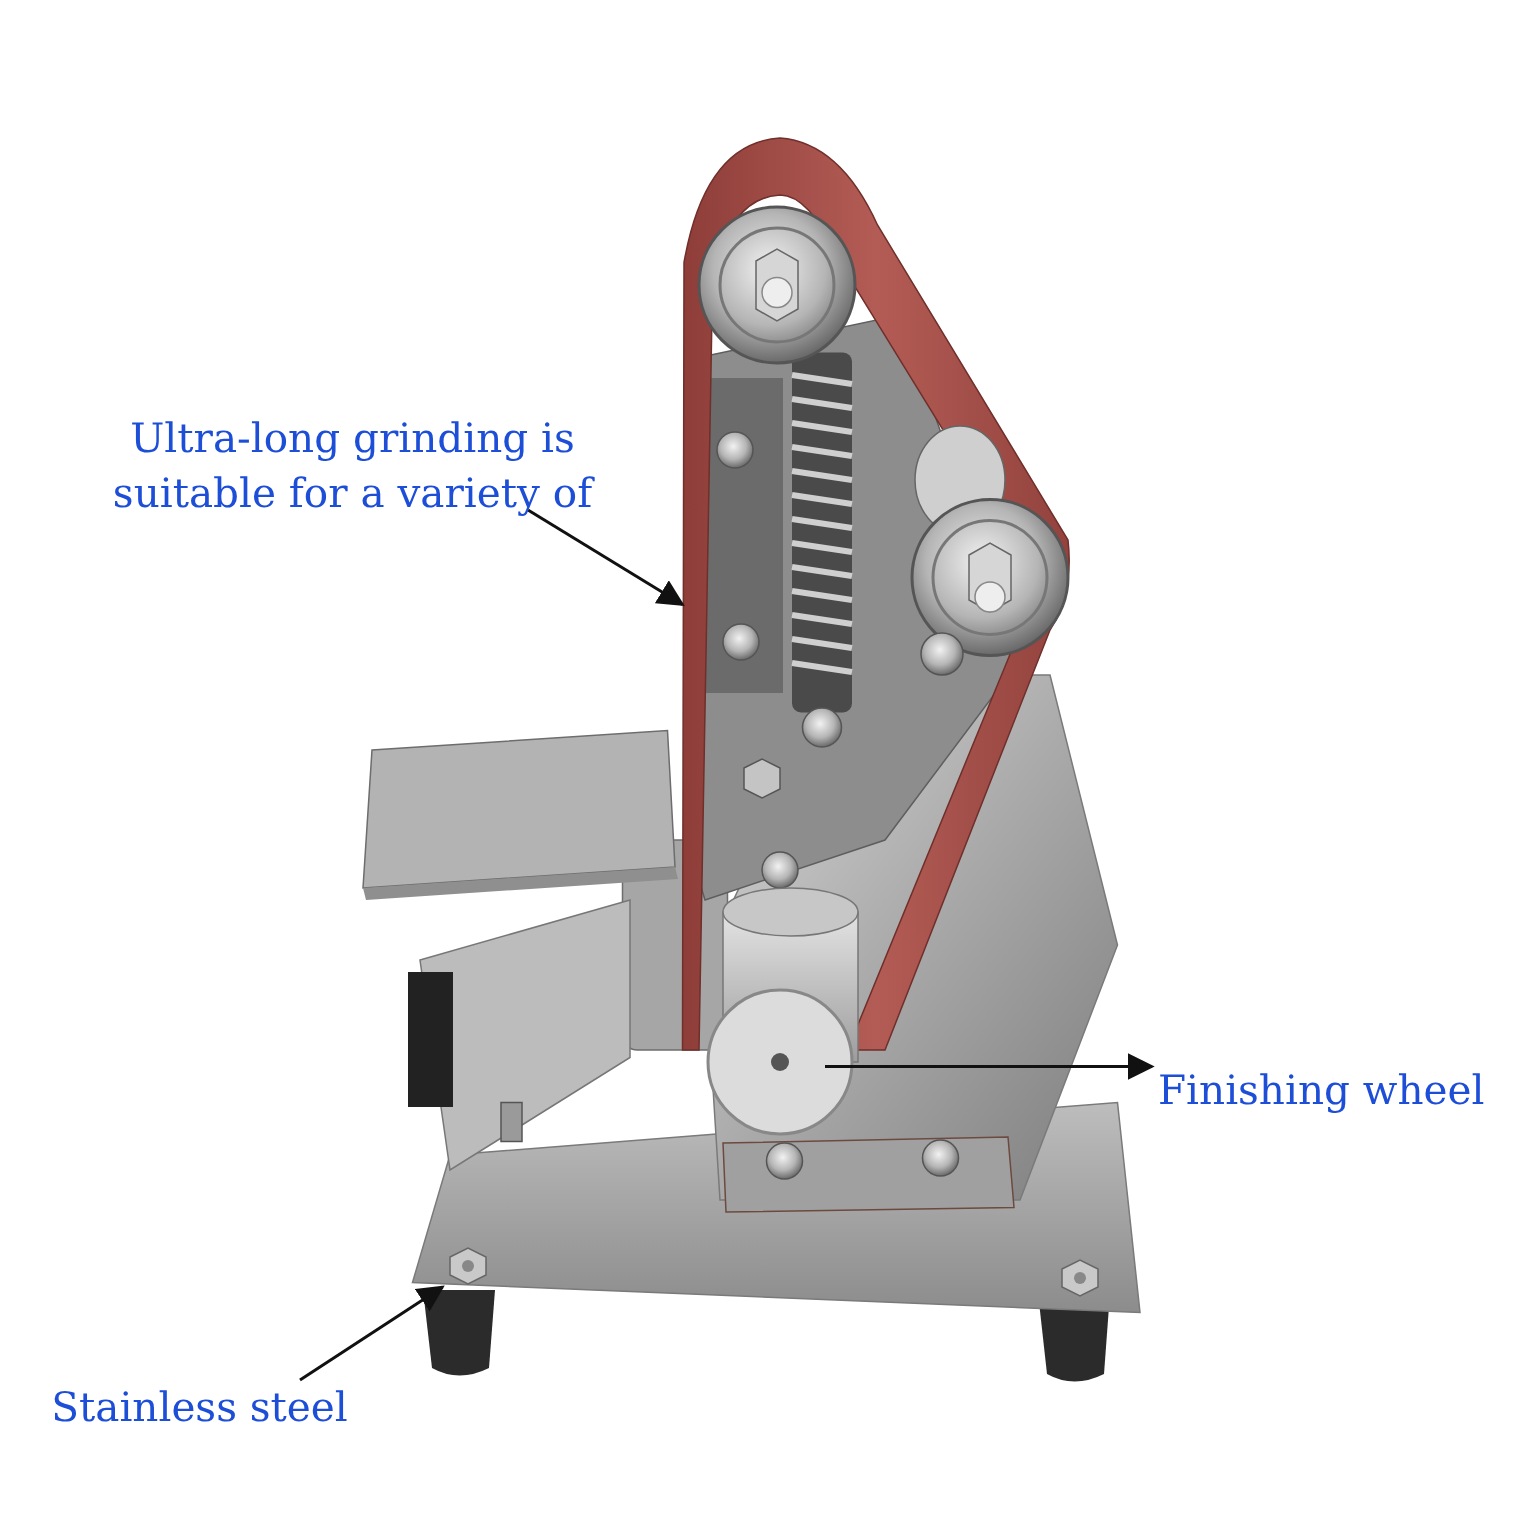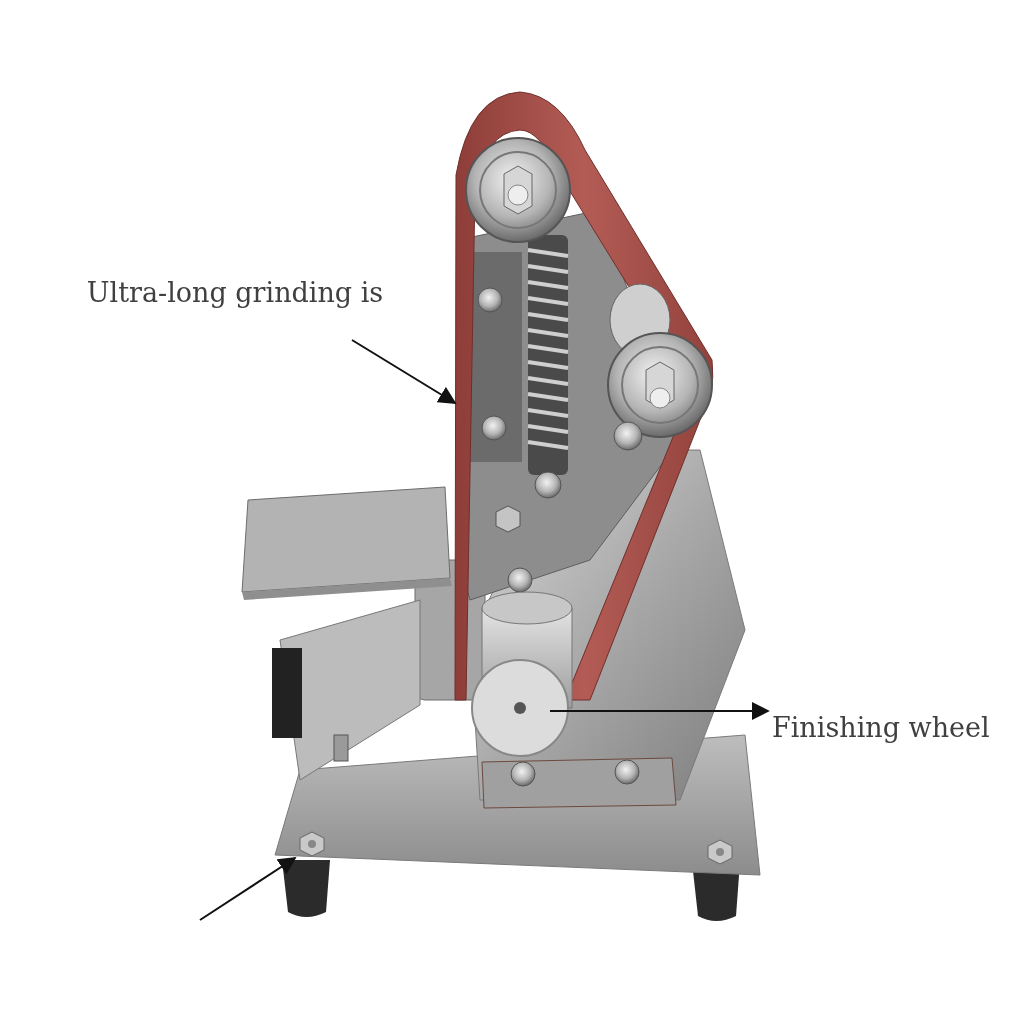--- a/index.html
+++ b/index.html
@@ -1,19 +1,19 @@
 <!DOCTYPE html>
 <html><head>
 <meta charset="utf-8">
 <style>
   html, body { margin:0; padding:0; background:#ffffff; }
   body { width:1024px; height:1024px; position:relative; overflow:hidden; }
   .canvas { position:absolute; left:0; top:0; width:1024px; height:1024px; }
   .label {
-    position:absolute; color:#404040; font-family:"DejaVu Serif","Liberation Serif",serif;
+    position:absolute; color:#1d4ed8; font-family:"DejaVu Serif","Liberation Serif",serif;
     font-size:27px; line-height:37px; text-align:center; white-space:nowrap;
   }
   .label div { display:block; }
   #lbl-ultra { left:70px; top:274px; width:330px; }
   #lbl-finish { left:772px; top:709px; text-align:left; }
   #lbl-steel { left:18px; top:920px; width:230px; }
 </style>
 </head>
 <body>
 
@@ -135,20 +135,22 @@
     <circle cx="627" cy="772" r="12" fill="url(#bearing)" stroke="#555"></circle>
   </g>
 
   <line x1="352" y1="340" x2="455" y2="403" stroke="#111" stroke-width="2" marker-end="url(#arrow)"></line>
   <line x1="550" y1="711" x2="768" y2="711" stroke="#111" stroke-width="2" marker-end="url(#arrow)"></line>
   <line x1="200" y1="920" x2="295" y2="858" stroke="#111" stroke-width="2" marker-end="url(#arrow)"></line>
 </svg>
 
 <div class="label" id="lbl-ultra">
   <div>Ultra-long grinding is</div>
+  <div>suitable for a variety of</div>
 </div>
 
 <div class="label" id="lbl-finish">
   <div>Finishing wheel</div>
 </div>
 
 <div class="label" id="lbl-steel">
+  <div>Stainless steel</div>
 </div>
 
 </body></html>

